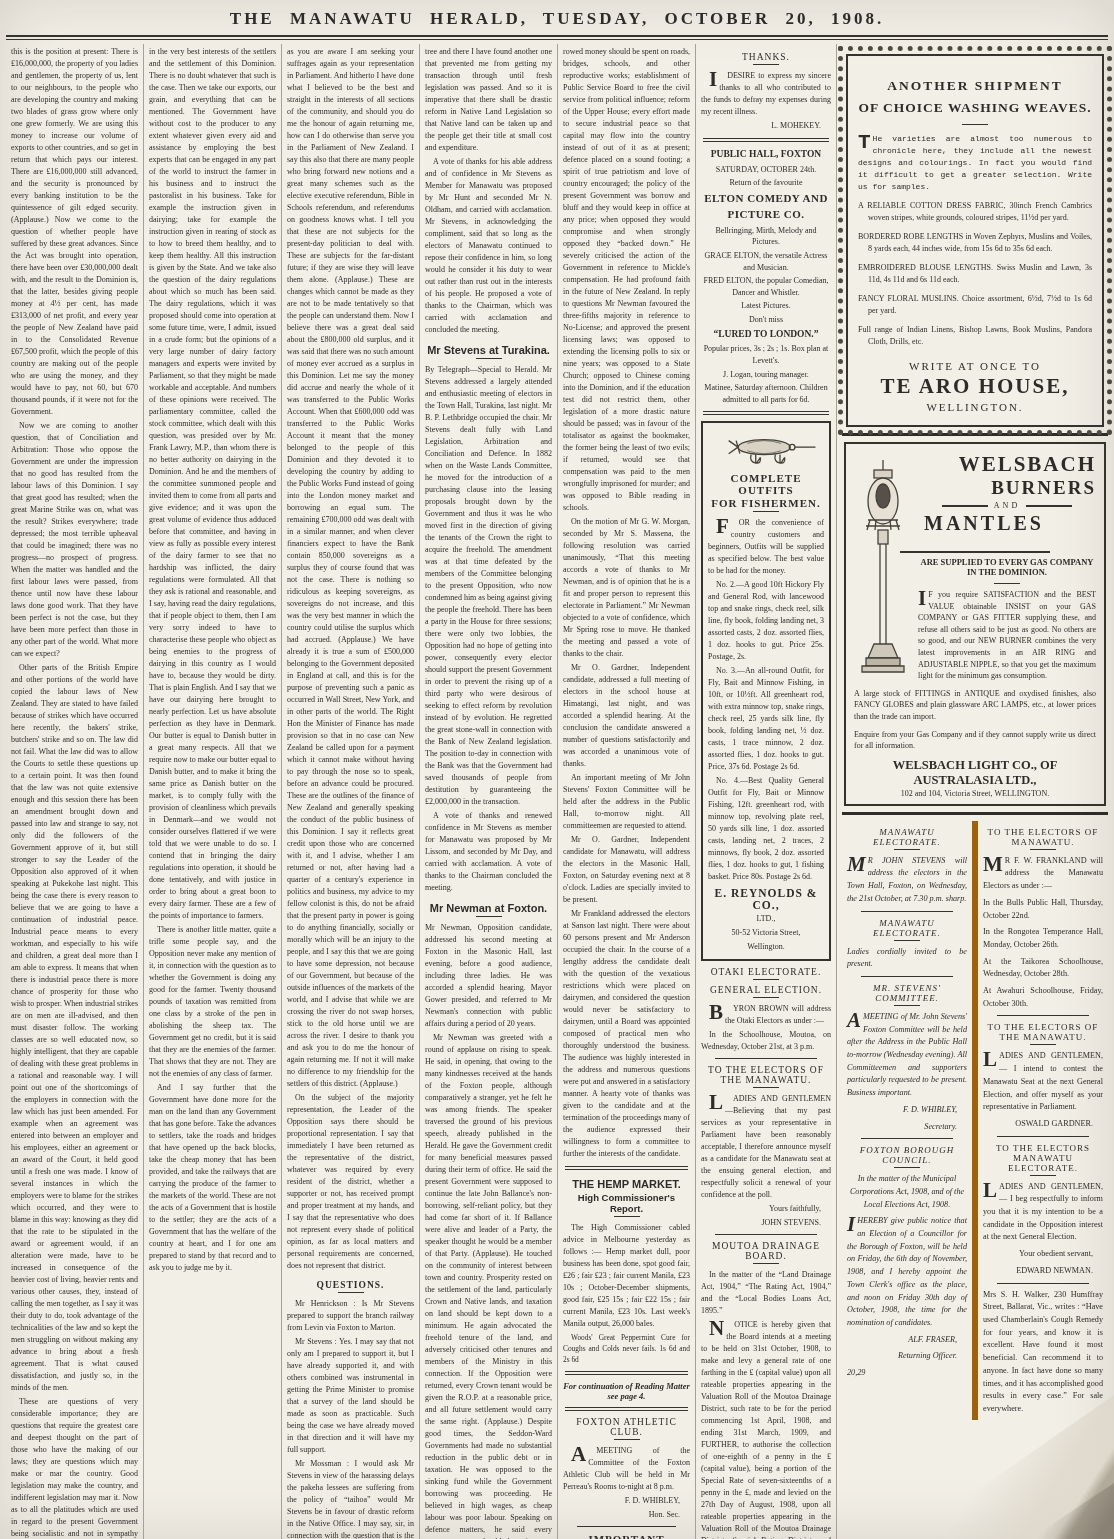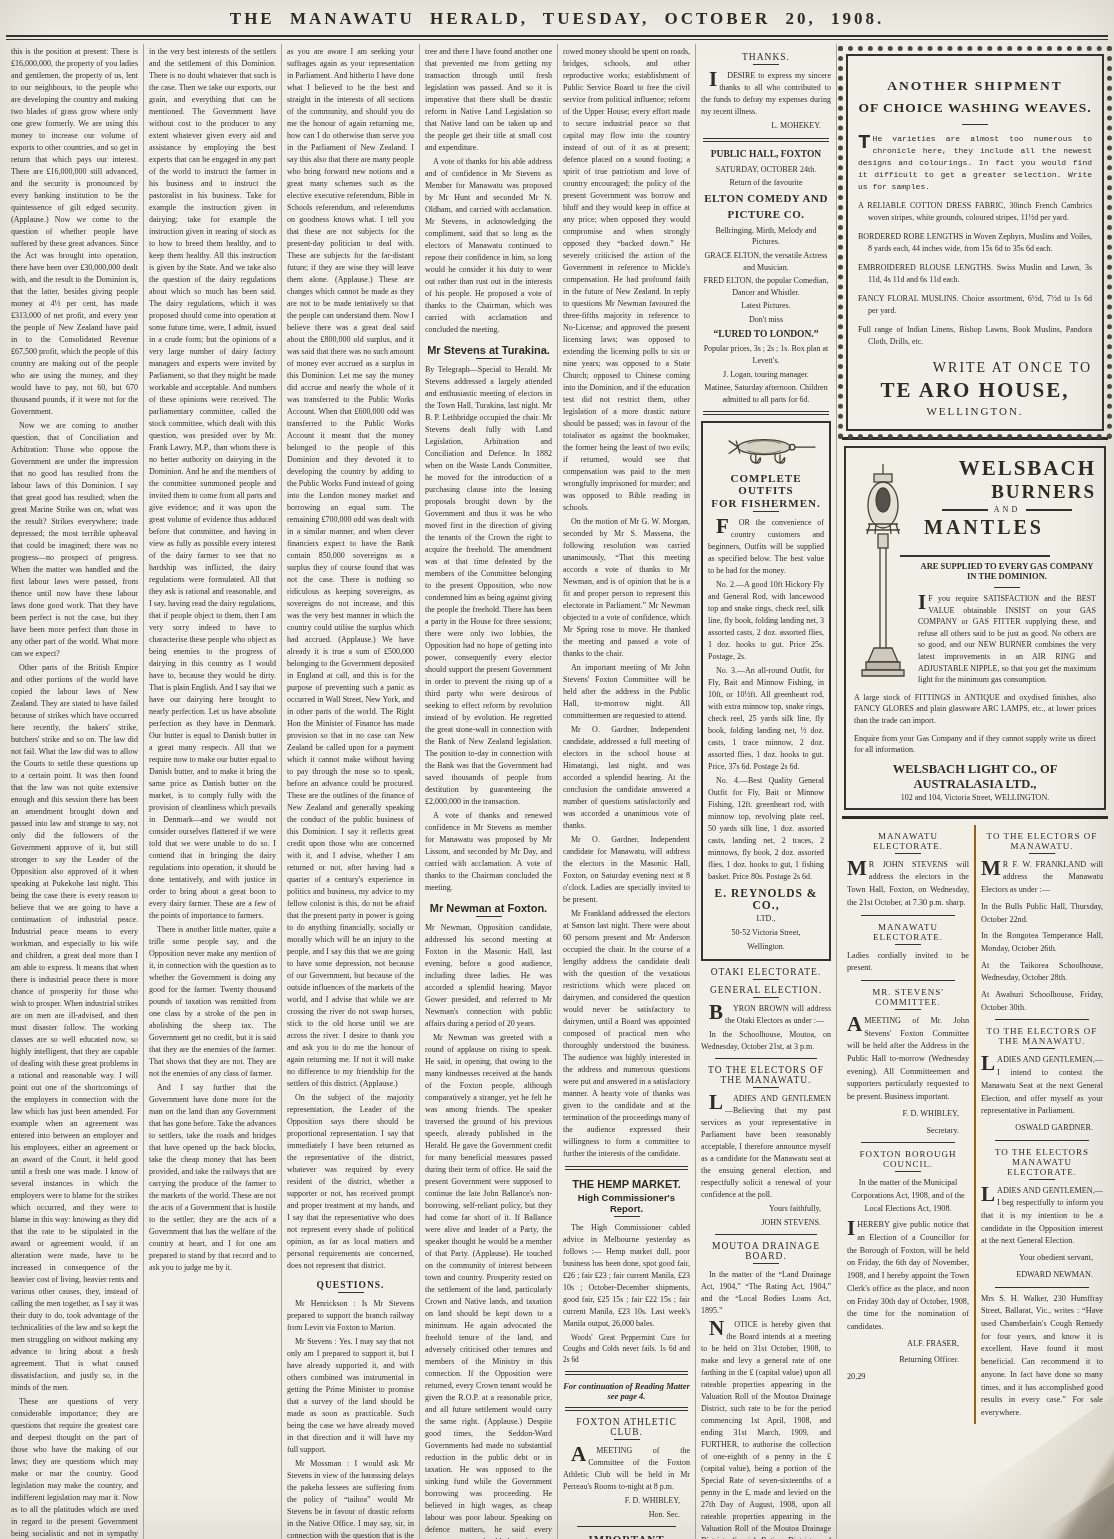--- a/index.html
+++ b/index.html
@@ -39,39 +39,39 @@
   .not-head{font-size:9.5px;text-align:center;letter-spacing:1px;font-weight:normal;margin:6px 0 1px;}
   .not-head.big{font-size:11px;font-weight:bold;}
   .box{border:2px solid #35332d;padding:5px 5px;margin:6px 0;}
   .firm{font-size:11.5px;font-weight:bold;text-align:center;letter-spacing:1px;margin:4px 0 0;}
   
   .tearo{margin:8px 4px 6px;border:2px solid #35332d;outline:5px dotted #4d4a42;outline-offset:3px;padding:12px 10px 8px;}
   .tearo .t1{font-size:13.5px;letter-spacing:2px;text-align:center;font-weight:bold;margin:10px 0 2px;}
   .tearo .t2{font-size:13.5px;letter-spacing:1px;text-align:center;font-weight:bold;margin:6px 0 8px;}
   .tearo p{font-size:8px;line-height:1.5;text-align:justify;margin:0 0 7px;}
   .tearo p.hang{padding-left:10px;text-indent:-10px;}
-  .tearo .writeto{font-size:14px;text-align:right;letter-spacing:2px;margin:12px 0 2px;}
+  .tearo .writeto{font-size:11px;text-align:center;letter-spacing:2px;margin:12px 0 2px;}
   .tearo .house{font-size:21px;font-weight:bold;text-align:center;letter-spacing:2px;margin:2px 0;}
   .tearo .city{font-size:11px;text-align:center;letter-spacing:2px;margin:0 0 4px;}
   .welsbach{border:2px solid #35332d;margin:4px 2px;padding:8px 8px 6px;overflow:hidden;}
   .welsbach .wt{font-size:21px;font-weight:bold;text-align:right;letter-spacing:2px;margin:0;}
   .welsbach .wand{font-size:8px;text-align:center;letter-spacing:3px;margin:2px 0;
                   display:flex;align-items:center;gap:6px;justify-content:center;}
   .welsbach .wand::before,.welsbach .wand::after{content:"";flex:0 0 46px;border-top:2px solid #35332d;}
   .welsbach .wm{font-size:20px;font-weight:bold;text-align:center;letter-spacing:3px;
                 border-bottom:2px solid #35332d;display:block;width:150px;margin:0 auto 4px;padding-bottom:16px;}
   .welsbach .wsub{font-size:8.5px;font-weight:bold;text-align:center;margin:2px 0 6px;}
   .welsbach p{font-size:8px;line-height:1.45;text-align:justify;margin:0 0 6px;}
   .welsbach .wfirm{font-size:12.5px;font-weight:bold;text-align:center;margin:4px 0 1px;}
   .welsbach .waddr{font-size:8px;text-align:center;margin:0;}
   .lamp{float:left;width:58px;height:225px;margin:4px 6px 2px 0;}
   .lure{display:block;width:112px;height:42px;margin:0 auto 2px;}
   .subcols{display:flex;margin-top:4px;}
   .subcol{flex:1 1 50%;padding:0 5px;}
-  .subcol.first{border-right:2px solid #a16207;}
+  .subcol.first{border-right:6px solid #a16207;font-style:italic;}
   .subcol .not-head{font-size:9px;}
   .subcol p{font-size:8.2px;line-height:1.55;text-align:justify;margin:0 0 4px;text-indent:0;}
   .subcol p.sig{text-align:right;}
   .subcol p.ctr{text-align:center;}
   
   .corner{position:absolute;right:0;bottom:0;width:230px;height:160px;pointer-events:none;
     background:linear-gradient(303deg,#a89f8e 0 14%,#ded8cb 18% 28%,rgba(222,216,203,0) 52%);
     clip-path:polygon(100% 100%,100% 10%,10% 100%);opacity:.85;}
   .corner2{position:absolute;right:0;bottom:0;width:120px;height:80px;pointer-events:none;
     background:linear-gradient(303deg,#6e675b 0 10%,rgba(110,103,91,0) 45%);
@@ -130,22 +130,22 @@
       <div class="paras">
           <p class="ni">Mr Newman, Opposition candidate, addressed his second meeting at Foxton in the Masonic Hall, last evening, before a good audience, including three ladies. He was accorded a splendid hearing. Mayor Gower presided, and referred to Mr Newman's connection with public affairs during a period of 20 years.</p>
           <p>Mr Newman was greeted with a round of applause on rising to speak. He said, in opening, that owing to the many kindnesses received at the hands of the Foxton people, although comparatively a stranger, yet he felt he was among friends. The speaker traversed the ground of his previous speech, already published in the Herald. He gave the Government credit for many beneficial measures passed during their term of office. He said the present Government were supposed to continue the late John Ballance's non-borrowing, self-reliant policy, but they had come far short of it. If Ballance were alive and leader of a Party, the speaker thought he would be a member of that Party. (Applause). He touched on the community of interest between town and country. Prosperity rested on the settlement of the land, particularly Crown and Native lands, and taxation on land should be kept down to a minimum. He again advocated the freehold tenure of the land, and adversely criticised other tenures and members of the Ministry in this connection. If the Opposition were returned, every Crown tenant would be given the R.O.P. at a reasonable price, and all future settlement would carry the same right. (Applause.) Despite good times, the Seddon-Ward Governments had made no substantial reduction in the public debt or in taxation. He was opposed to the sinking fund while the Government borrowing was proceeding. He believed in high wages, as cheap labour was poor labour. Speaking on defence matters, he said every encouragement should be given to volunteers, by supplying them with free ammunition, free passes on the railways, and preference of employment in certain public departments. He again opposed the second ballot. Expenditure on public buildings must be reduced until back country is settled; bor-</p>
         </div>
     </div>
 
     <div class="col tcol">
       <div class="paras">
           <p class="ni">rowed money should be spent on roads, bridges, schools, and other reproductive works; establishment of Public Service Board to free the civil service from political influence; reform of the Upper House; every effort made to secure industrial peace so that capital may flow into the country instead of out of it as at present; defence placed on a sound footing; a spirit of true patriotism and love of country encouraged; the policy of the present Government was borrow and bluff and they would keep in office at any price; when opposed they would compromise and when strongly opposed they “backed down.” He severely criticised the action of the Government in reference to Mickle's compensation. He had profound faith in the future of New Zealand. In reply to questions Mr Newman favoured the three-fifths majority in reference to No-License; and approved the present licensing laws; was opposed to extending the licensing polls to six or nine years; was opposed to a State Church; opposed to Chinese coming into the Dominion, and if the education test did not restrict them, other legislation of a more drastic nature should be passed; was in favour of the totalisator as against the bookmaker, the former being the least of two evils; if returned, would see that compensation was paid to the men wrongfully imprisoned for murder; and was opposed to Bible reading in schools.</p>
           <p>On the motion of Mr G. W. Morgan, seconded by Mr S. Massena, the following resolution was carried unanimously, “That this meeting accords a vote of thanks to Mr Newman, and is of opinion that he is a fit and proper person to represent this electorate in Parliament.” Mr Newman objected to a vote of confidence, which Mr Spring rose to move. He thanked the meeting and passed a vote of thanks to the chair.</p>
+          <p>Mr O. Gardner, Independent candidate, addressed a full meeting of electors in the school house at Himatangi, last night, and was accorded a splendid hearing. At the conclusion the candidate answered a number of questions satisfactorily and was accorded a unanimous vote of thanks.</p>
           <p>An important meeting of Mr John Stevens' Foxton Committee will be held after the address in the Public Hall, to-morrow night. All committeemen are requested to attend.</p>
-          <p>Mr O. Gardner, Independent candidate, addressed a full meeting of electors in the school house at Himatangi, last night, and was accorded a splendid hearing. At the conclusion the candidate answered a number of questions satisfactorily and was accorded a unanimous vote of thanks.</p>
           <p>Mr O. Gardner, Independent candidate for Manawatu, will address the electors in the Masonic Hall, Foxton, on Saturday evening next at 8 o'clock. Ladies are specially invited to be present.</p>
           <p>Mr Frankland addressed the electors at Sanson last night. There were about 60 persons present and Mr Anderson occupied the chair. In the course of a lengthy address the candidate dealt with the question of the vexatious restrictions which were placed on dairymen, and considered the question would never be satisfactory to dairymen, until a Board was appointed composed of practical men who thoroughly understood the business. The audience was highly interested in the address and numerous questions were put and answered in a satisfactory manner. A hearty vote of thanks was given to the candidate and at the termination of the proceedings many of the audience expressed their willingness to form a committee to further the interests of the candidate.</p>
         </div>
       <div class="rule-dbl"></div>
       <div class="art-head">THE HEMP MARKET.</div>
       <div class="art-head" style="font-size:9.5px;margin-top:0;">High Commissioner's Report.</div>
       <hr class="rule-short">
       <div class="paras">
           <p>The High Commissioner cabled advice in Melbourne yesterday as follows :— Hemp market dull, poor business has been done, spot good fair, £26 ; fair £23 ; fair current Manila, £23 10s ; October-December shipments, good fair, £25 15s ; fair £22 15s ; fair current Manila, £23 10s. Last week's Manila output, 26,000 bales.</p>
           <p class="sm">Woods' Great Peppermint Cure for Coughs and Colds never fails. 1s 6d and 2s 6d</p>

